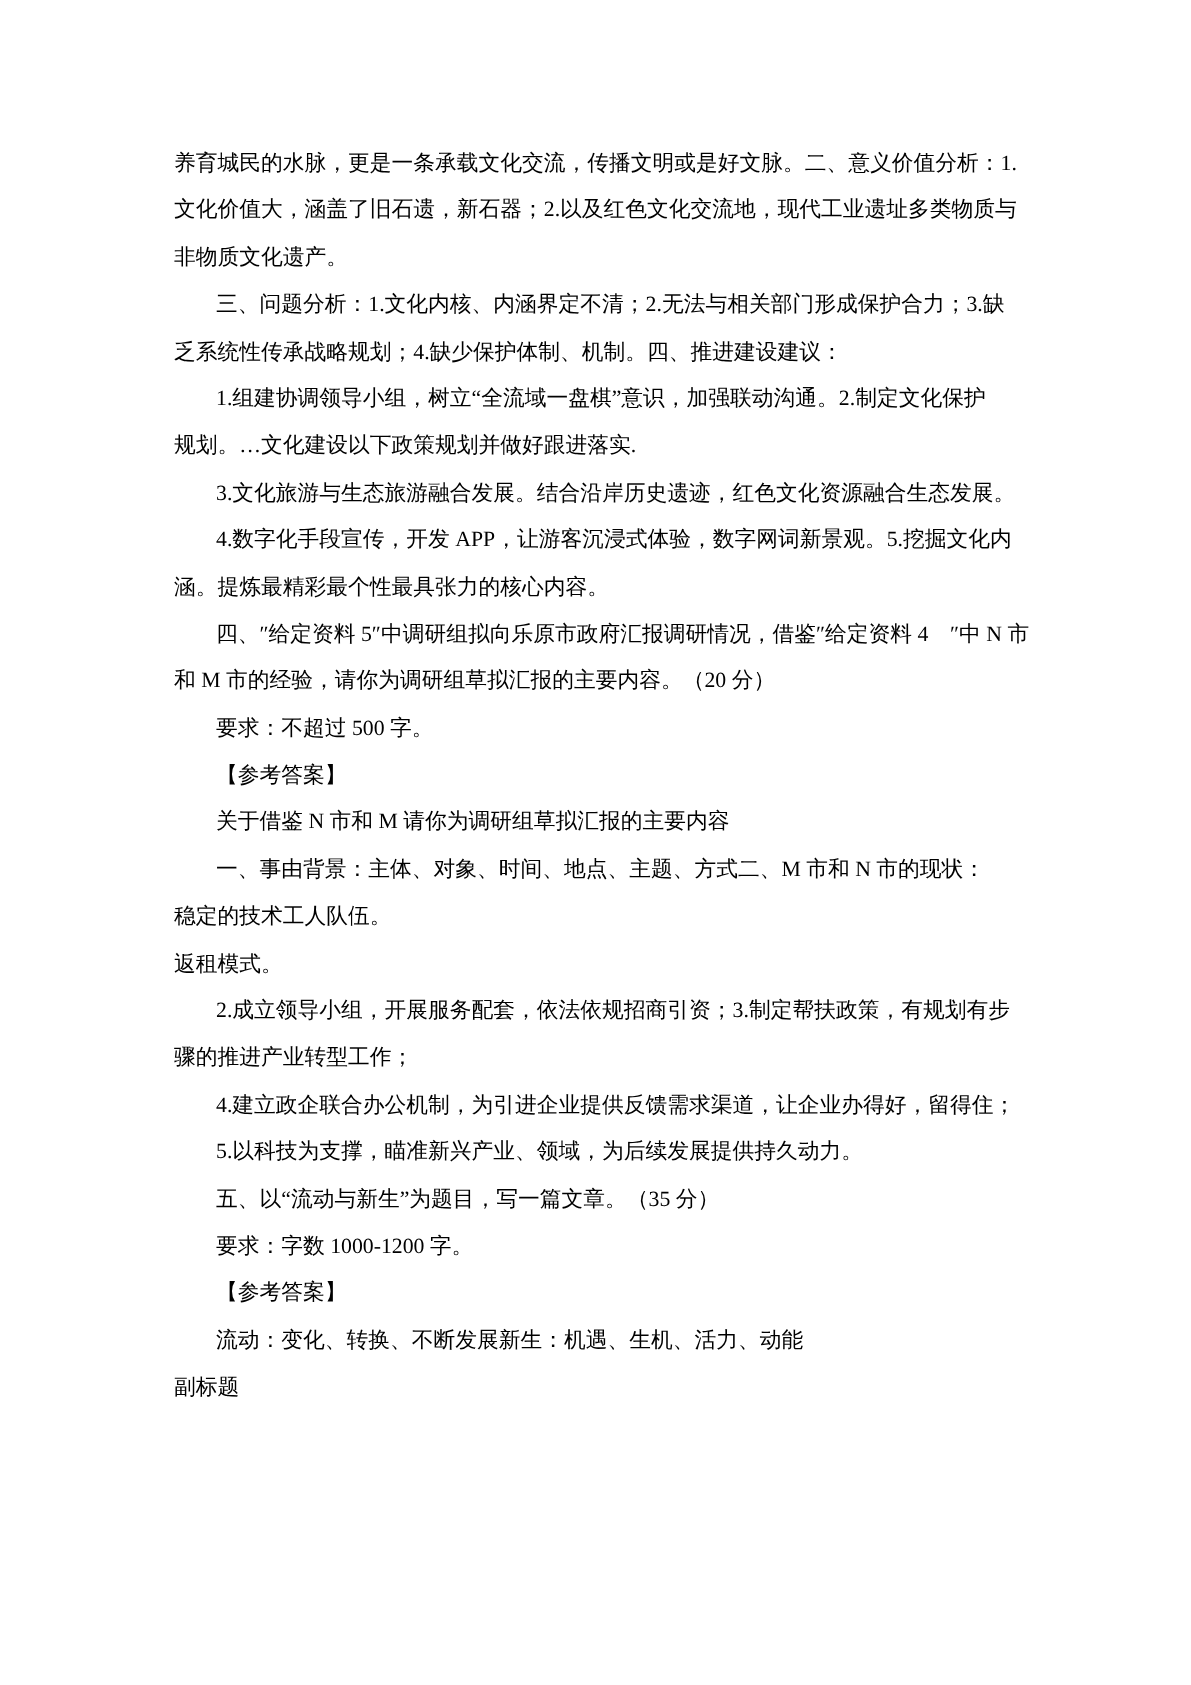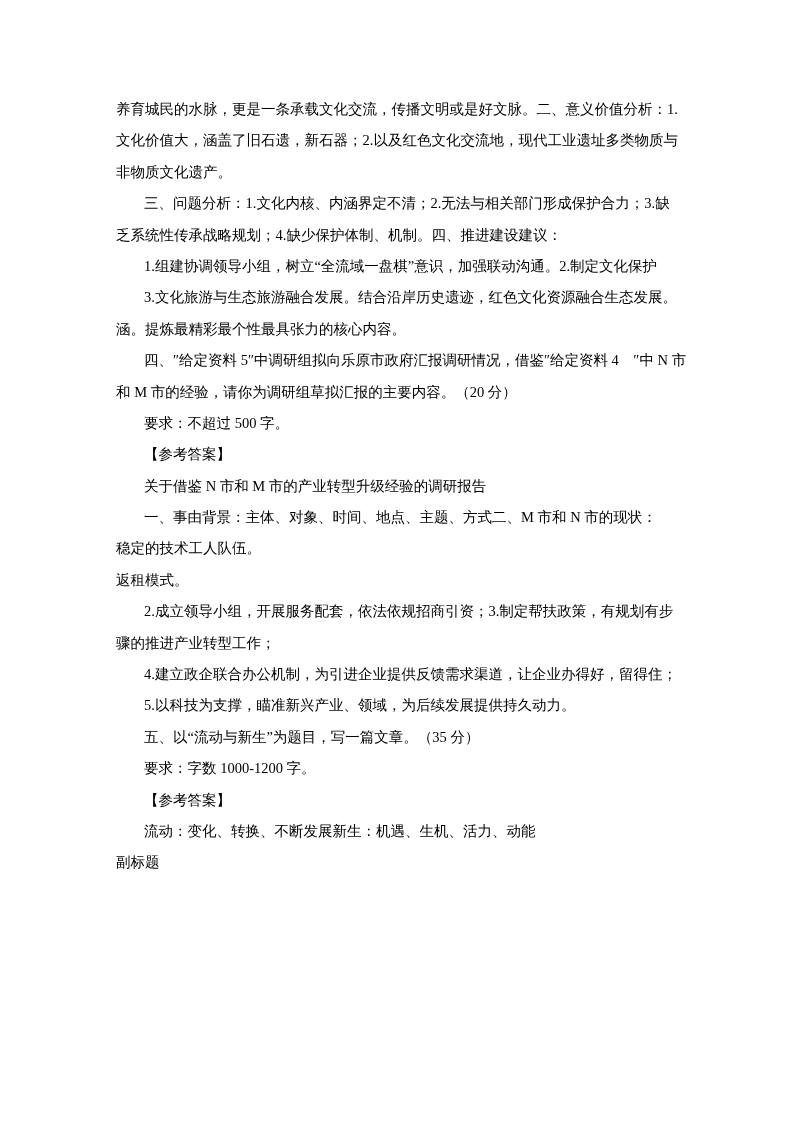--- a/index.html
+++ b/index.html
@@ -37,27 +37,29 @@
 <body>
 
 <div class="page">
   <div class="text-block" id="text-block">
       <div class="line">养育城民的水脉，更是一条承载文化交流，传播文明或是好文脉。二、意义价值分析：1.</div>
       <div class="line">文化价值大，涵盖了旧石遗，新石器；2.以及红色文化交流地，现代工业遗址多类物质与</div>
       <div class="line">非物质文化遗产。</div>
       <div class="line indent">三、问题分析：1.文化内核、内涵界定不清；2.无法与相关部门形成保护合力；3.缺</div>
       <div class="line">乏系统性传承战略规划；4.缺少保护体制、机制。四、推进建设建议：</div>
       <div class="line indent">1.组建协调领导小组，树立“全流域一盘棋”意识，加强联动沟通。2.制定文化保护</div>
+      <div class="line">规划。…文化建设以下政策规划并做好跟进落实.</div>
       <div class="line indent">3.文化旅游与生态旅游融合发展。结合沿岸历史遗迹，红色文化资源融合生态发展。</div>
+      <div class="line indent">4.数字化手段宣传，开发 APP，让游客沉浸式体验，数字网词新景观。5.挖掘文化内</div>
       <div class="line">涵。提炼最精彩最个性最具张力的核心内容。</div>
       <div class="line indent">四、″给定资料 5″中调研组拟向乐原市政府汇报调研情况，借鉴″给定资料 4　″中 N 市</div>
       <div class="line">和 M 市的经验，请你为调研组草拟汇报的主要内容。（20 分）</div>
       <div class="line indent">要求：不超过 500 字。</div>
       <div class="line indent">【参考答案】</div>
-      <div class="line indent">关于借鉴 N 市和 M 市的产业转型升级经验的调研报告</div>
+      <div class="line indent">关于借鉴 N 市和 M 请你为调研组草拟汇报的主要内容</div>
       <div class="line indent">一、事由背景：主体、对象、时间、地点、主题、方式二、M 市和 N 市的现状：</div>
       <div class="line">稳定的技术工人队伍。</div>
       <div class="line">返租模式。</div>
       <div class="line indent">2.成立领导小组，开展服务配套，依法依规招商引资；3.制定帮扶政策，有规划有步</div>
       <div class="line">骤的推进产业转型工作；</div>
       <div class="line indent">4.建立政企联合办公机制，为引进企业提供反馈需求渠道，让企业办得好，留得住；</div>
       <div class="line indent">5.以科技为支撑，瞄准新兴产业、领域，为后续发展提供持久动力。</div>
       <div class="line indent">五、以“流动与新生”为题目，写一篇文章。（35 分）</div>
       <div class="line indent">要求：字数 1000-1200 字。</div>
       <div class="line indent">【参考答案】</div>

